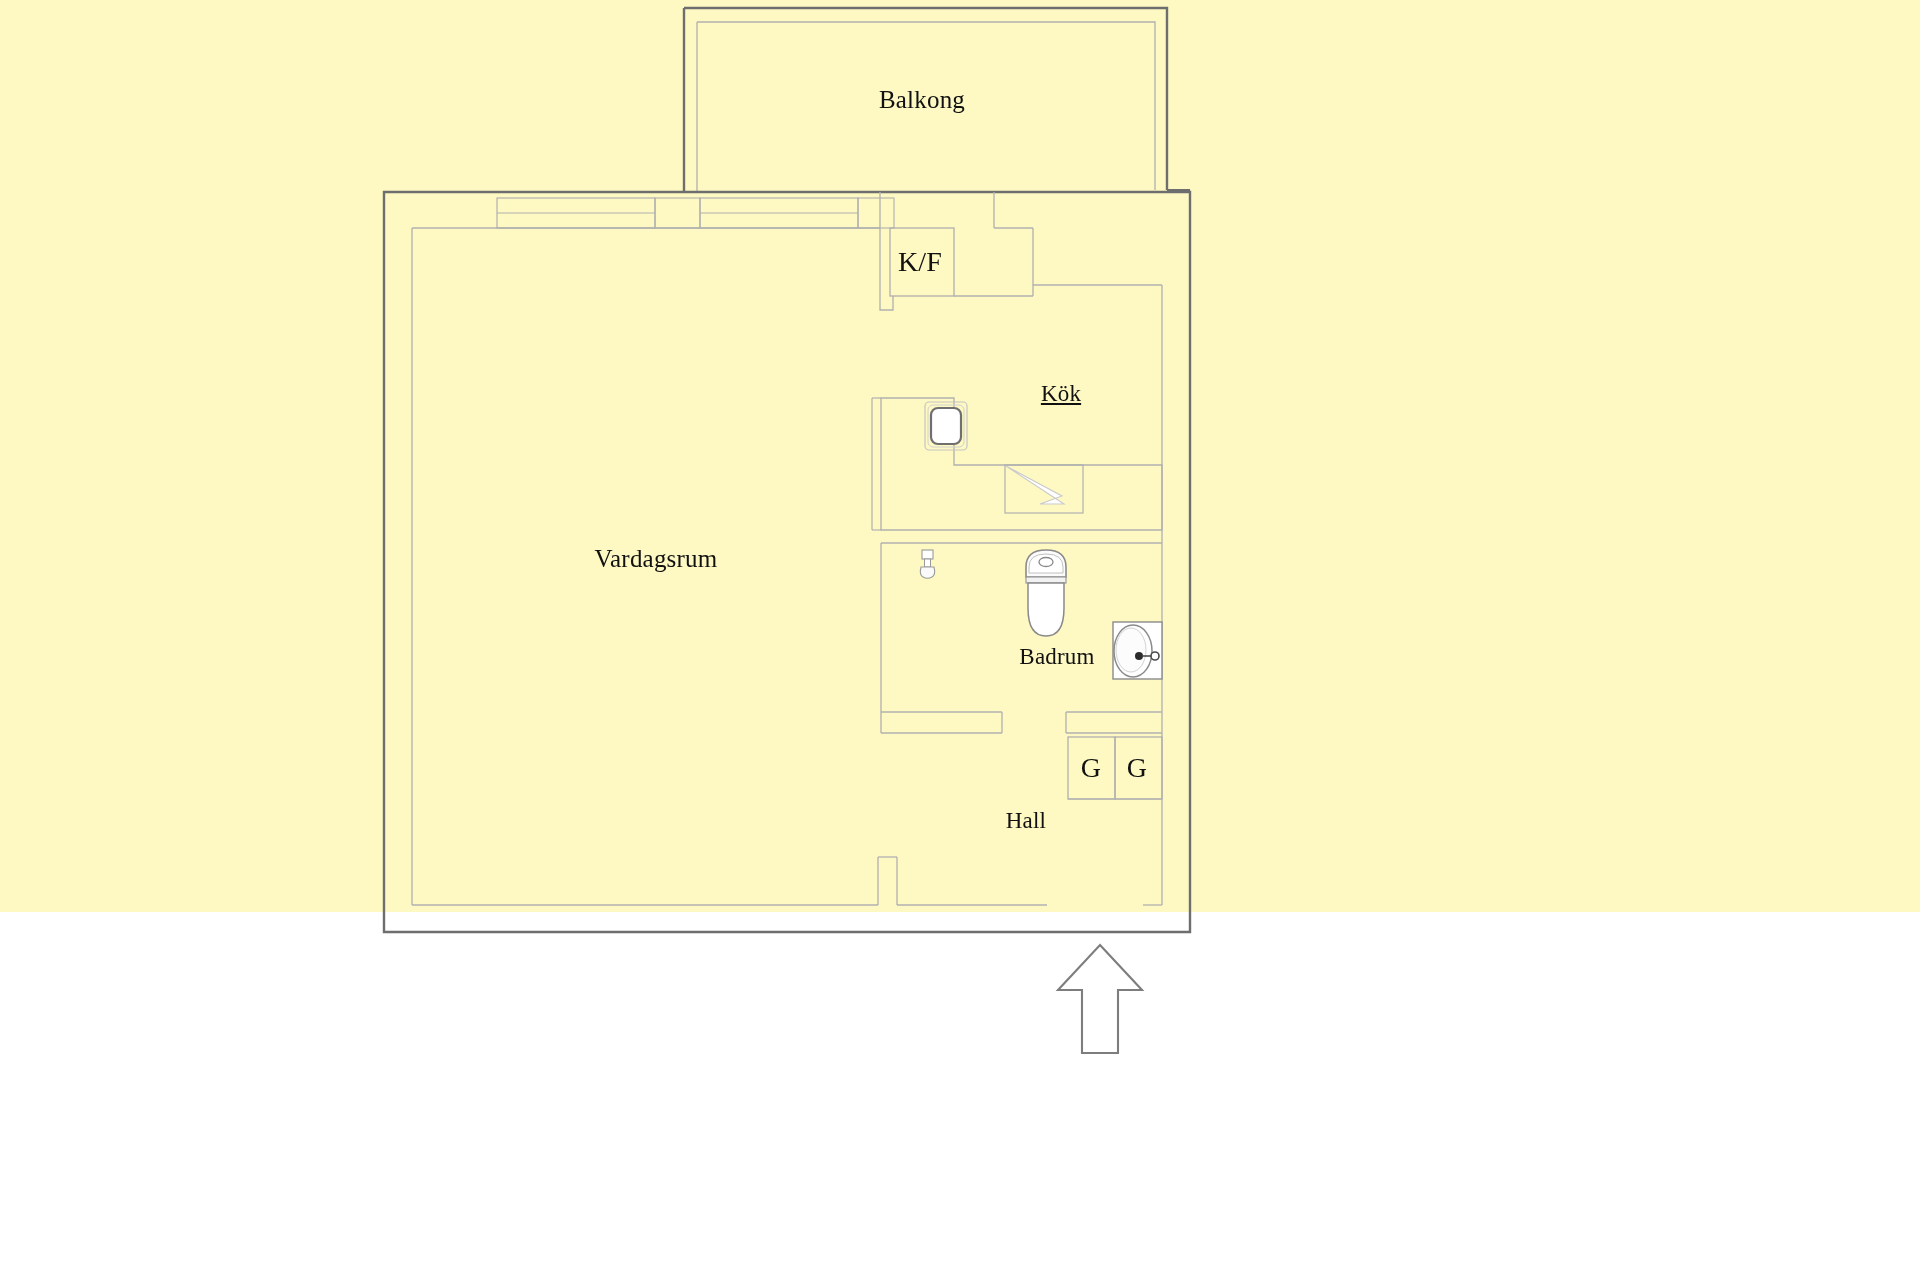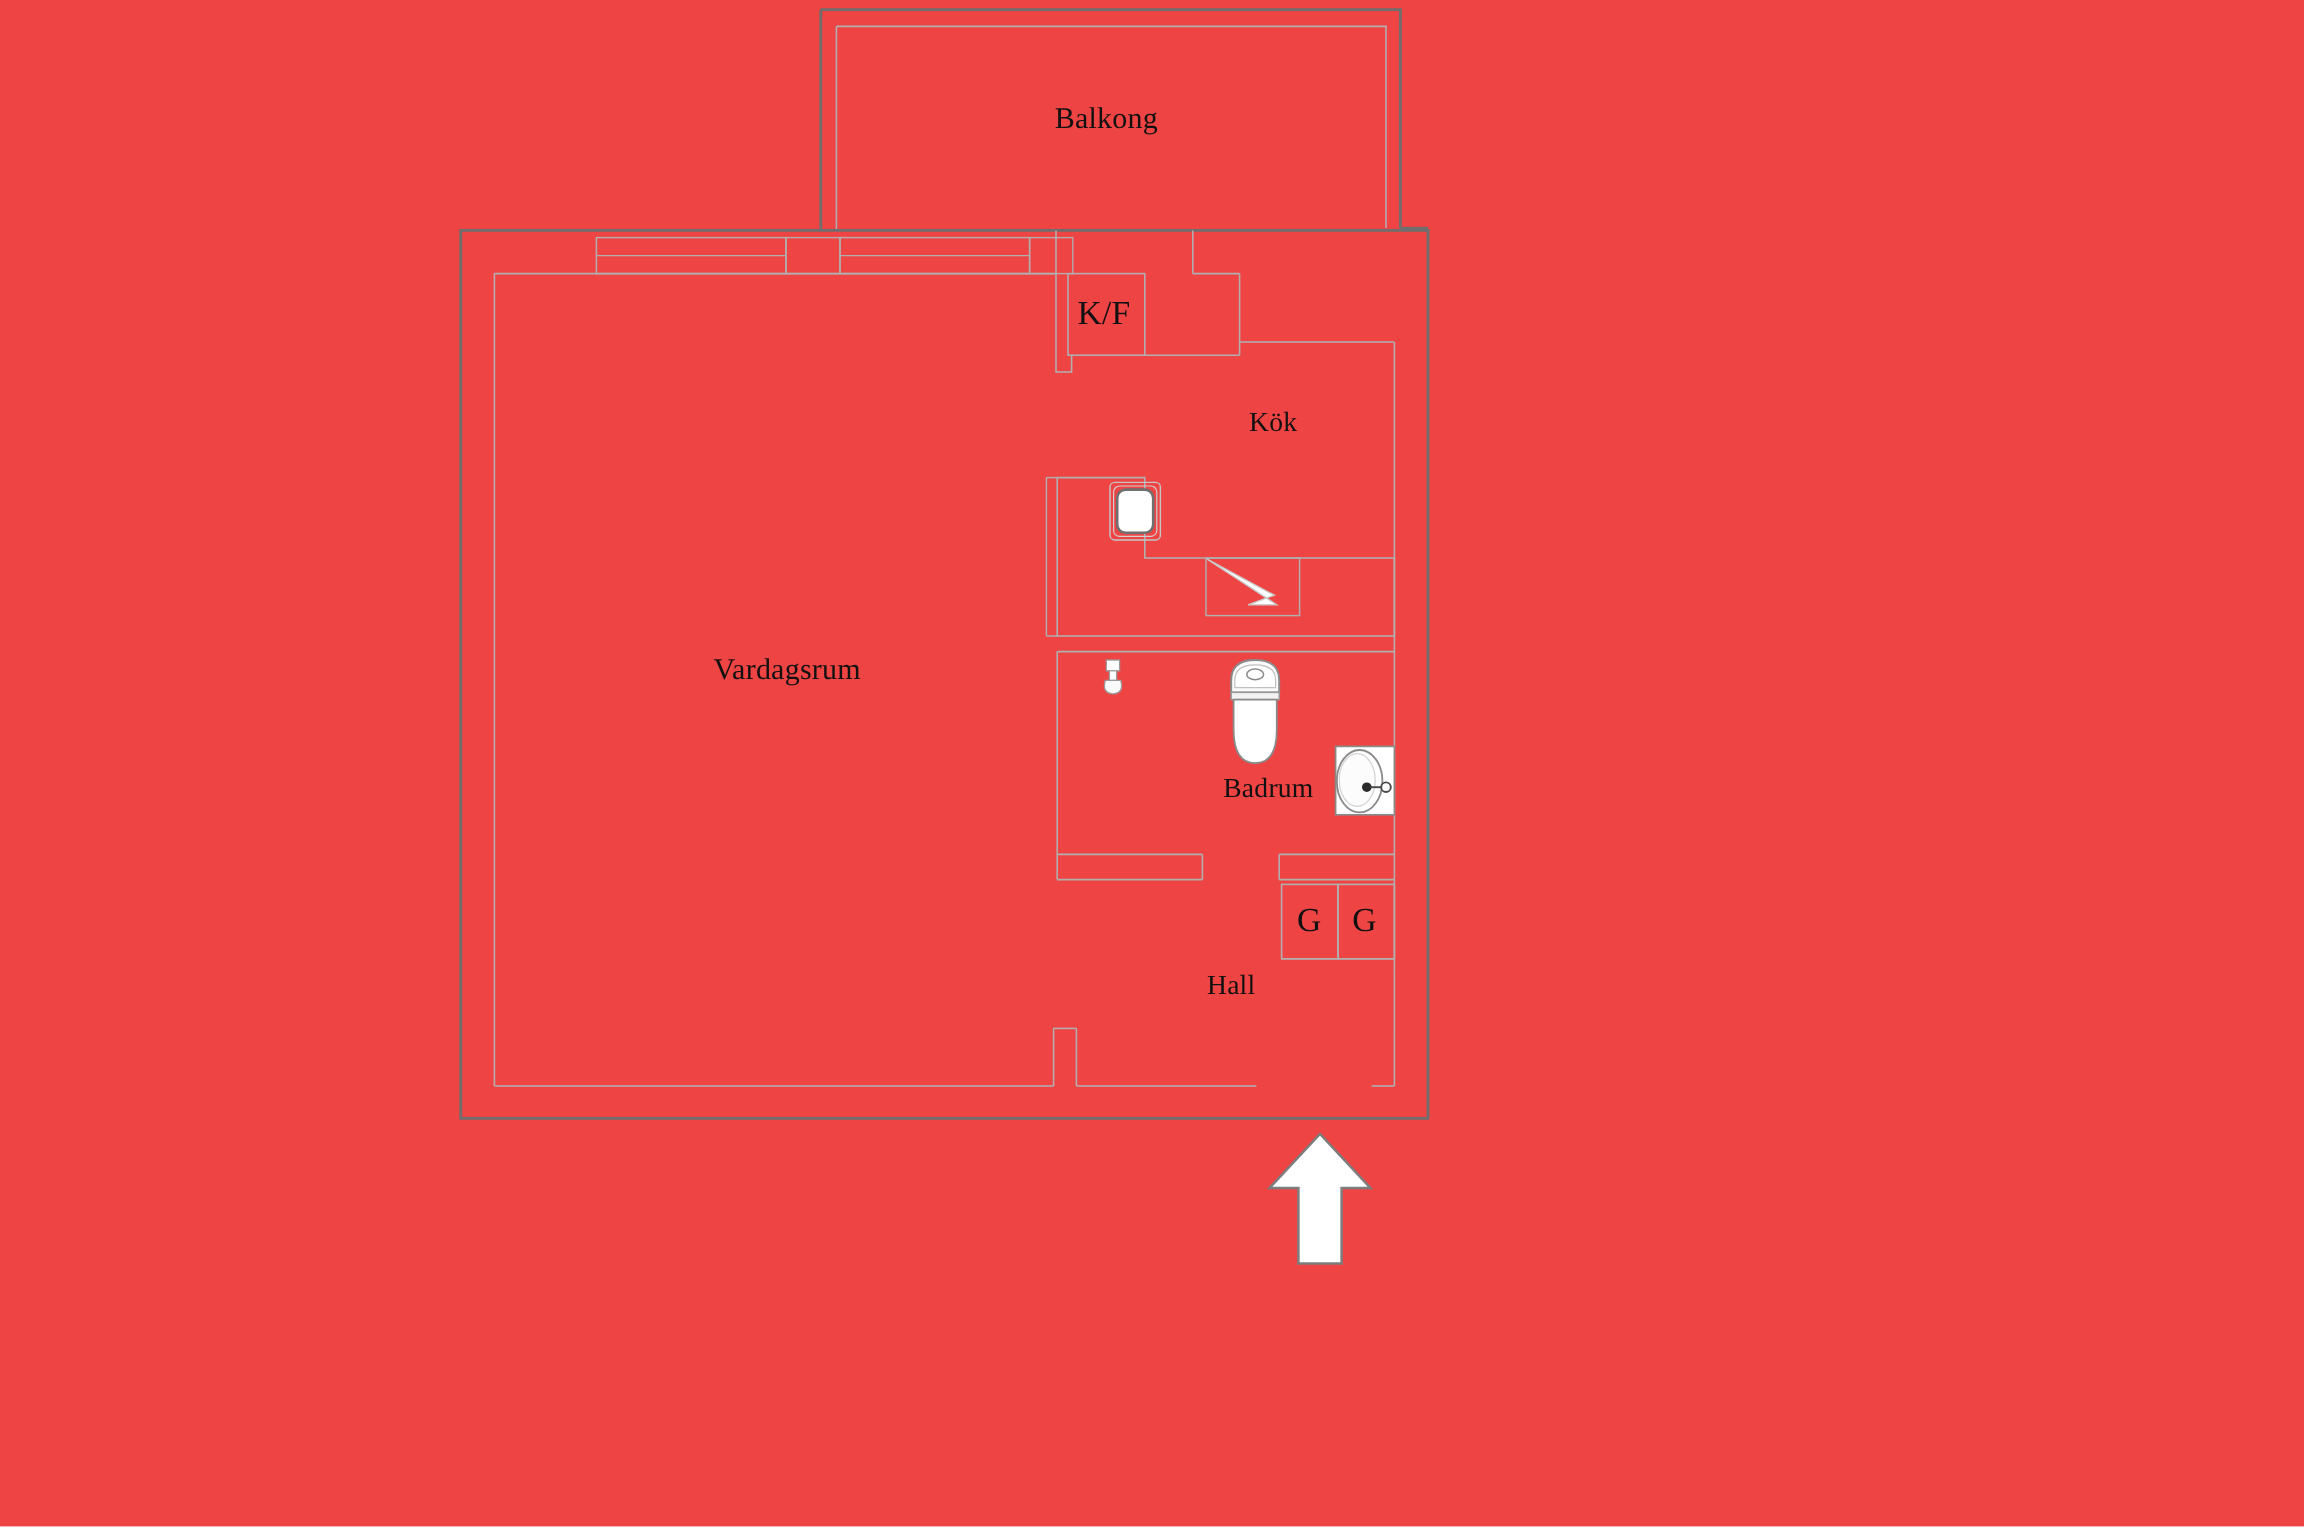--- a/index.html
+++ b/index.html
@@ -9,22 +9,22 @@
     background: #ffffff;
     width: 1920px;
     height: 1280px;
     overflow: hidden;
     font-family: "Liberation Serif", "DejaVu Serif", serif;
   }
 
   #floorplan-root {
     position: relative;
     width: 1920px;
-    height: 1272px;
-    background: #ef4444;
+    height: 912px;
+    background: #fef9c3;
   }
 
   #plan-svg {
     position: absolute;
     left: 0;
     top: 0;
     width: 1920px;
     height: 1280px;
     display: block;
   }
@@ -216,21 +216,21 @@
                L 1058 990
                Z" fill="#ffffff" stroke="#7d7d7d" stroke-width="2.1" stroke-linejoin="miter"></path>
     </g>
 
   </svg>
 
   <div class="room-label label-lg" style="left:922px; top:100px;">Balkong</div>
 
   <div class="room-label label-xs" style="left:920px; top:262px;">K/F</div>
 
-  <div class="room-label label-md" style="left:1061px; top:352px;">Kök</div>
+  <div class="room-label label-md" style="left:1061px; top:394px;text-decoration:underline;">Kök</div>
 
   <div class="room-label label-lg" style="left:656px; top:559px;">Vardagsrum</div>
 
   <div class="room-label label-md" style="left:1057px; top:657px;">Badrum</div>
 
   <div class="room-label label-xs" style="left:1091px; top:768px;">G</div>
 
   <div class="room-label label-xs" style="left:1137px; top:768px;">G</div>
 
   <div class="room-label label-md" style="left:1026px; top:821px;text-align:right;">Hall</div>

